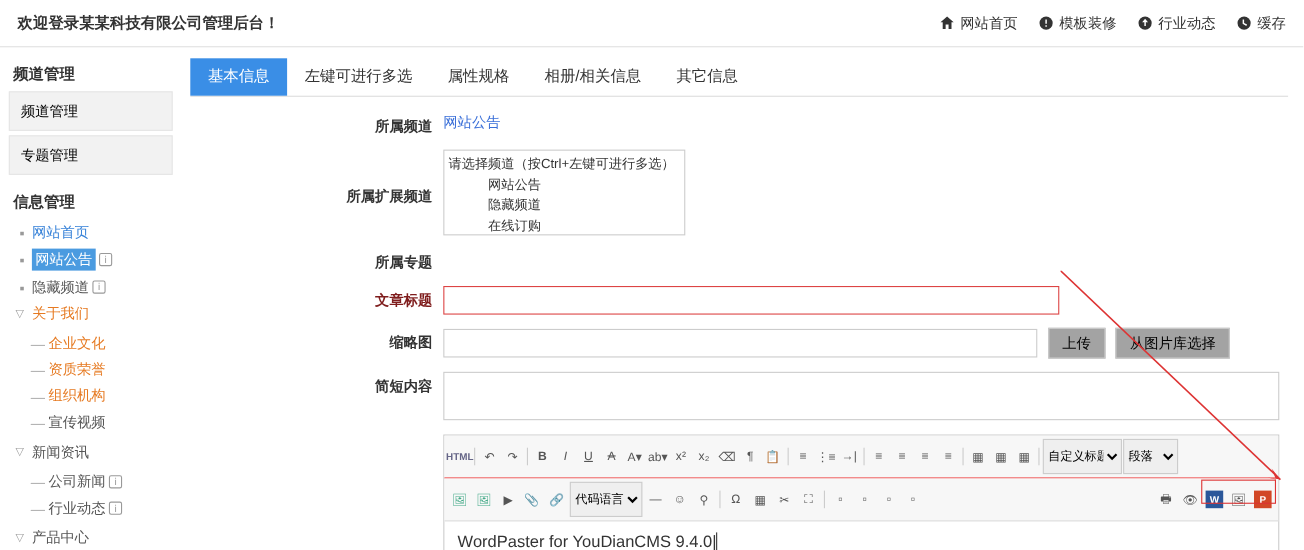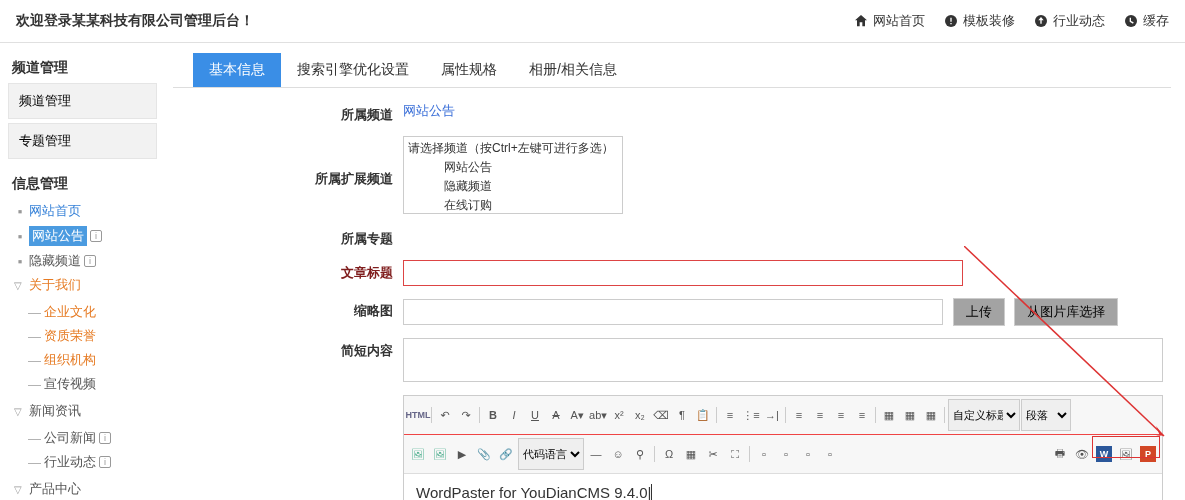--- a/index.html
+++ b/index.html
@@ -21,21 +21,21 @@
 .tree-dash { color: #aaa; }
 .tree-link { color: #3782d8; cursor: pointer; }
 .tree-link.orange { color: #e67a22; }
 .tree-link.active { background: #4b9be0; color: #fff; padding: 1px 3px; }
 .tree-link.gray { color: #555; }
 .tree-info { width: 12px; height: 12px; border: 1px solid #999; border-radius: 2px; font-size: 9px; line-height: 10px; text-align: center; color: #999; cursor: pointer; }
 .tree ul { list-style: none; padding-left: 14px; }
 .content { flex: 1; padding: 10px 14px 10px 8px; }
 .tabs { display: flex; border-bottom: 1px solid #ddd; margin-bottom: 14px; }
 .tab { padding: 8px 16px; font-size: 14px; cursor: pointer; }
-.tab.active { background: #3a8ee6; color: #fff; margin-left: 20px; }
+.tab.active { background: #3a8ee6; color: #fff; }
 .form-row { display: flex; align-items: flex-start; margin-bottom: 12px; }
 .form-label { width: 230px; text-align: right; padding-right: 10px; font-weight: bold; font-size: 13px; padding-top: 4px; }
 .form-label.red { color: #7f1d1d; }
 .form-value { flex: 1; }
 .form-value .link { color: #3a6fd8; cursor: pointer; }
 .select-box { width: 220px; height: 78px; border: 1px solid #ccc; overflow-y: scroll; font-size: 12px; padding: 2px 0; }
 .select-box div { padding: 1px 4px; cursor: pointer; }
 .select-box .indent1 { padding-left: 40px; }
 .text-input { width: 560px; height: 26px; border: 1px solid #ccc; padding: 2px 6px; font-size: 13px; }
 .text-input.red-border { border-color: #d44; }
@@ -160,23 +160,24 @@
             <span class="tree-link gray">产品中心</span>
           </li>
 
       </ul>
     </div>
   </div>
 
   <div class="content">
     <div class="tabs">
       <div class="tab active">基本信息</div>
-      <div class="tab">搜索引擎优化设置</div>
+      <div class="tab">左键可进行多选</div>
       <div class="tab">属性规格</div>
       <div class="tab">相册/相关信息</div>
+      <div class="tab">其它信息</div>
     </div>
 
     <div class="form-row">
       <div class="form-label">所属频道</div>
       <div class="form-value"><span class="link">网站公告</span></div>
     </div>
 
     <div class="form-row">
       <div class="form-label" style="padding-top:34px">所属扩展频道</div>
       <div class="form-value">

